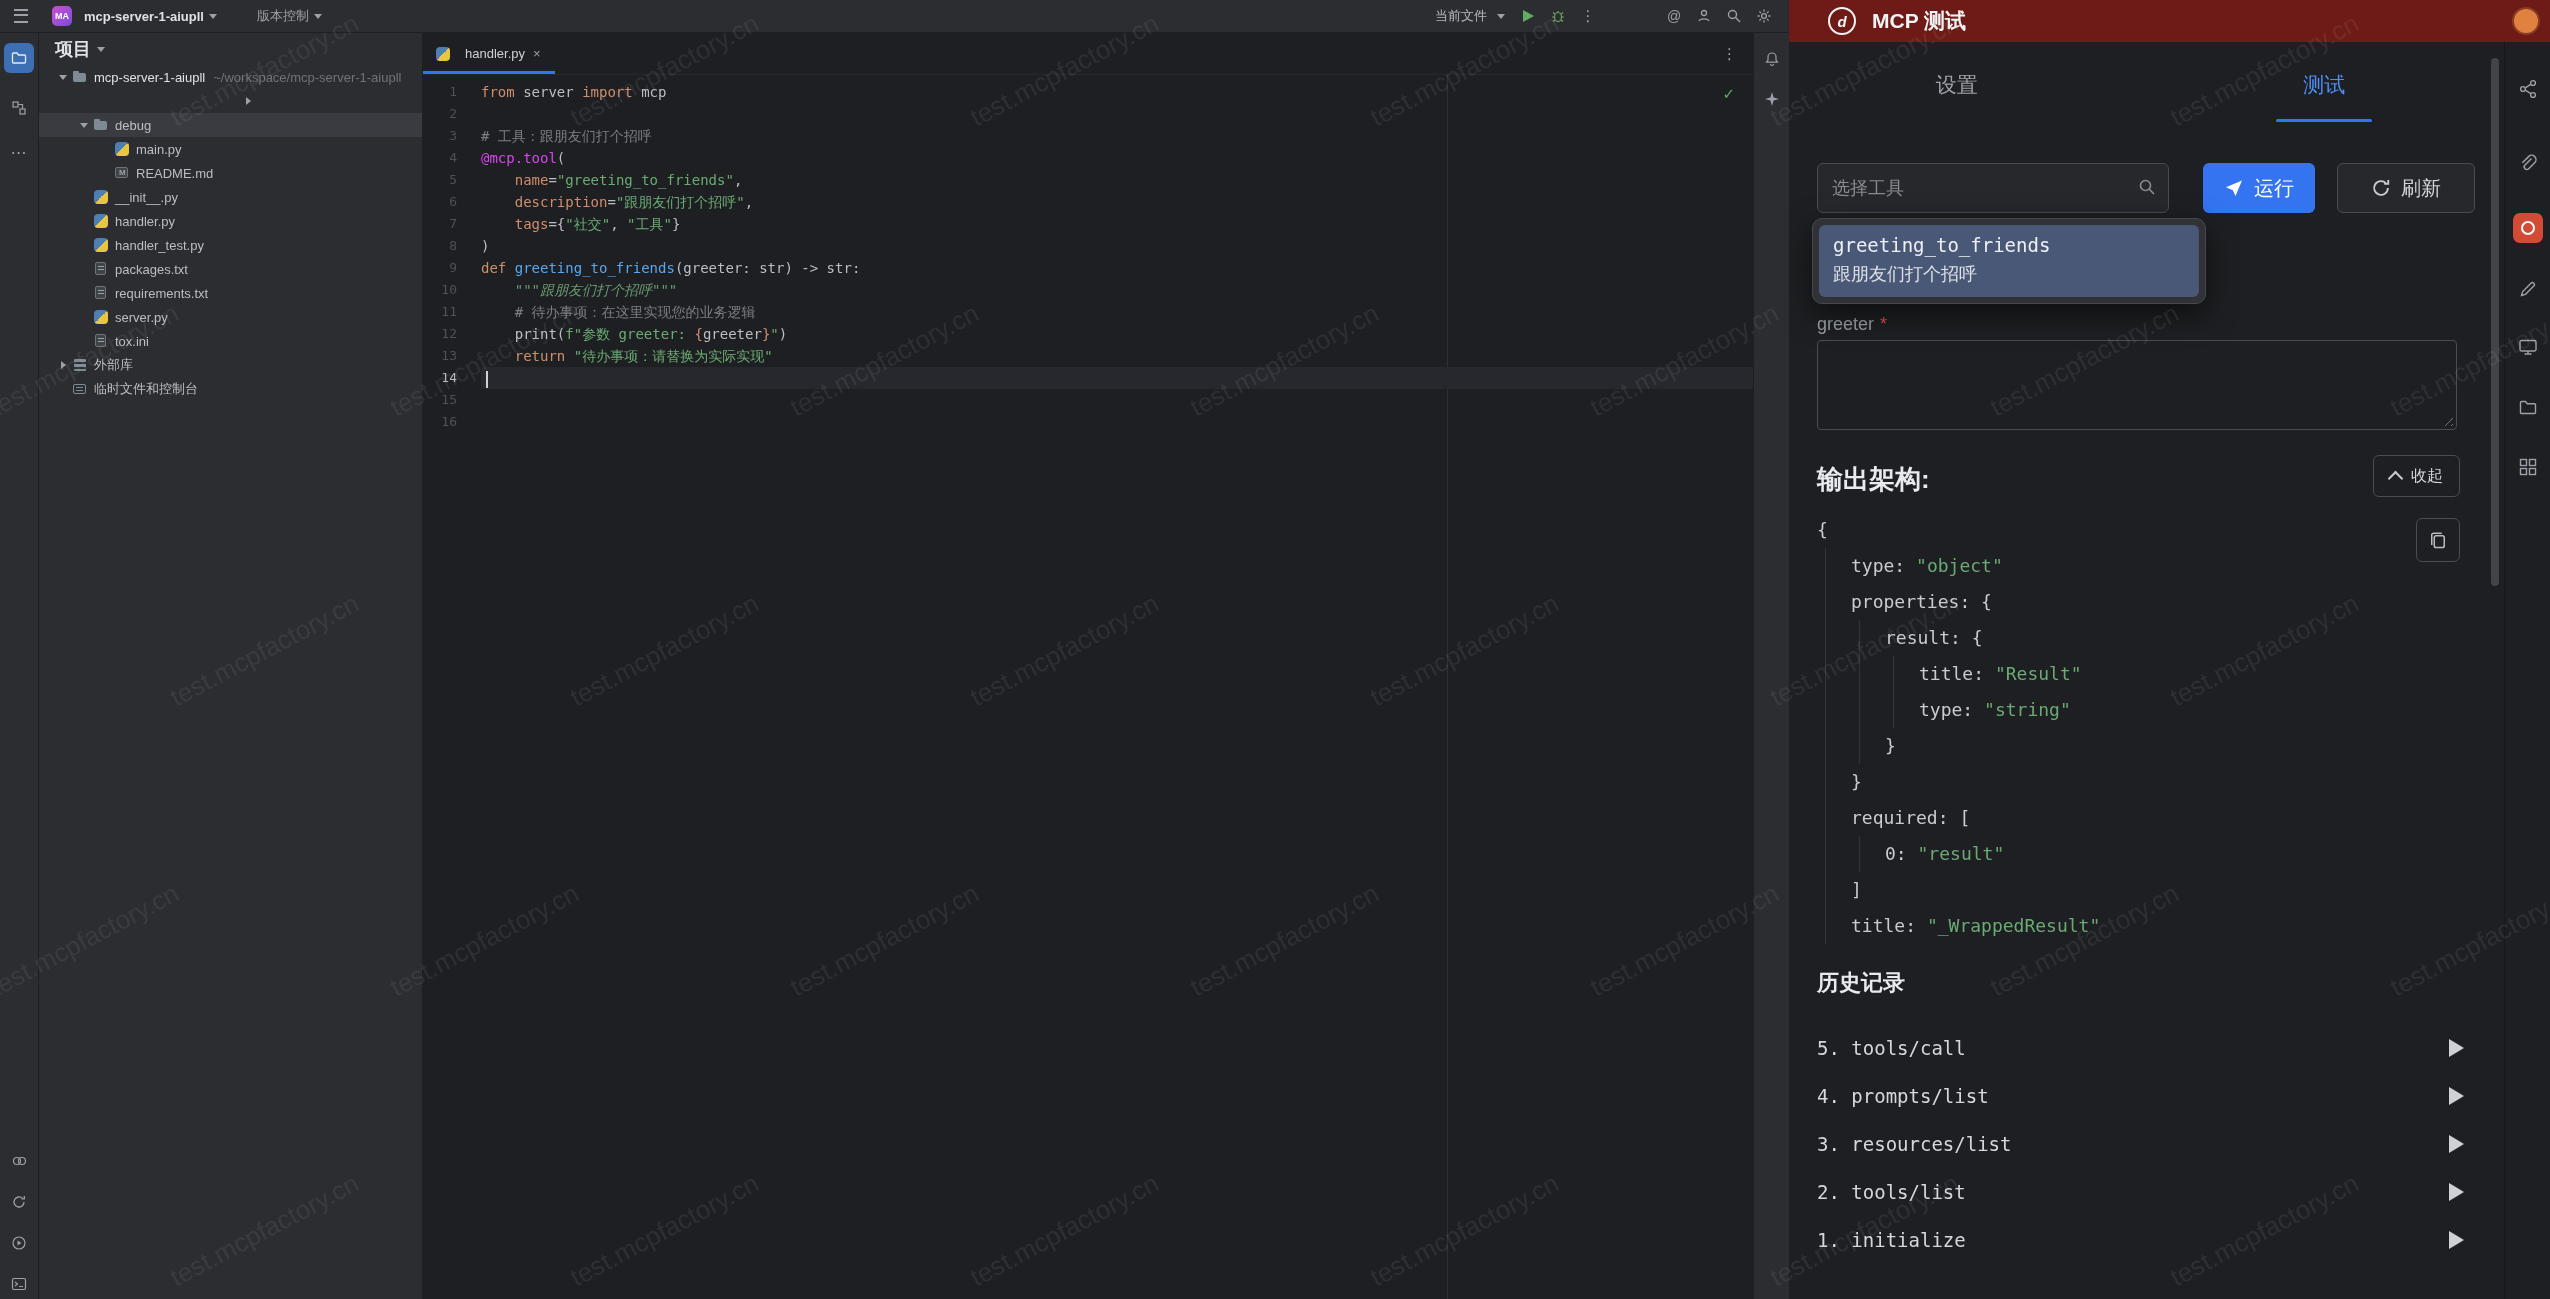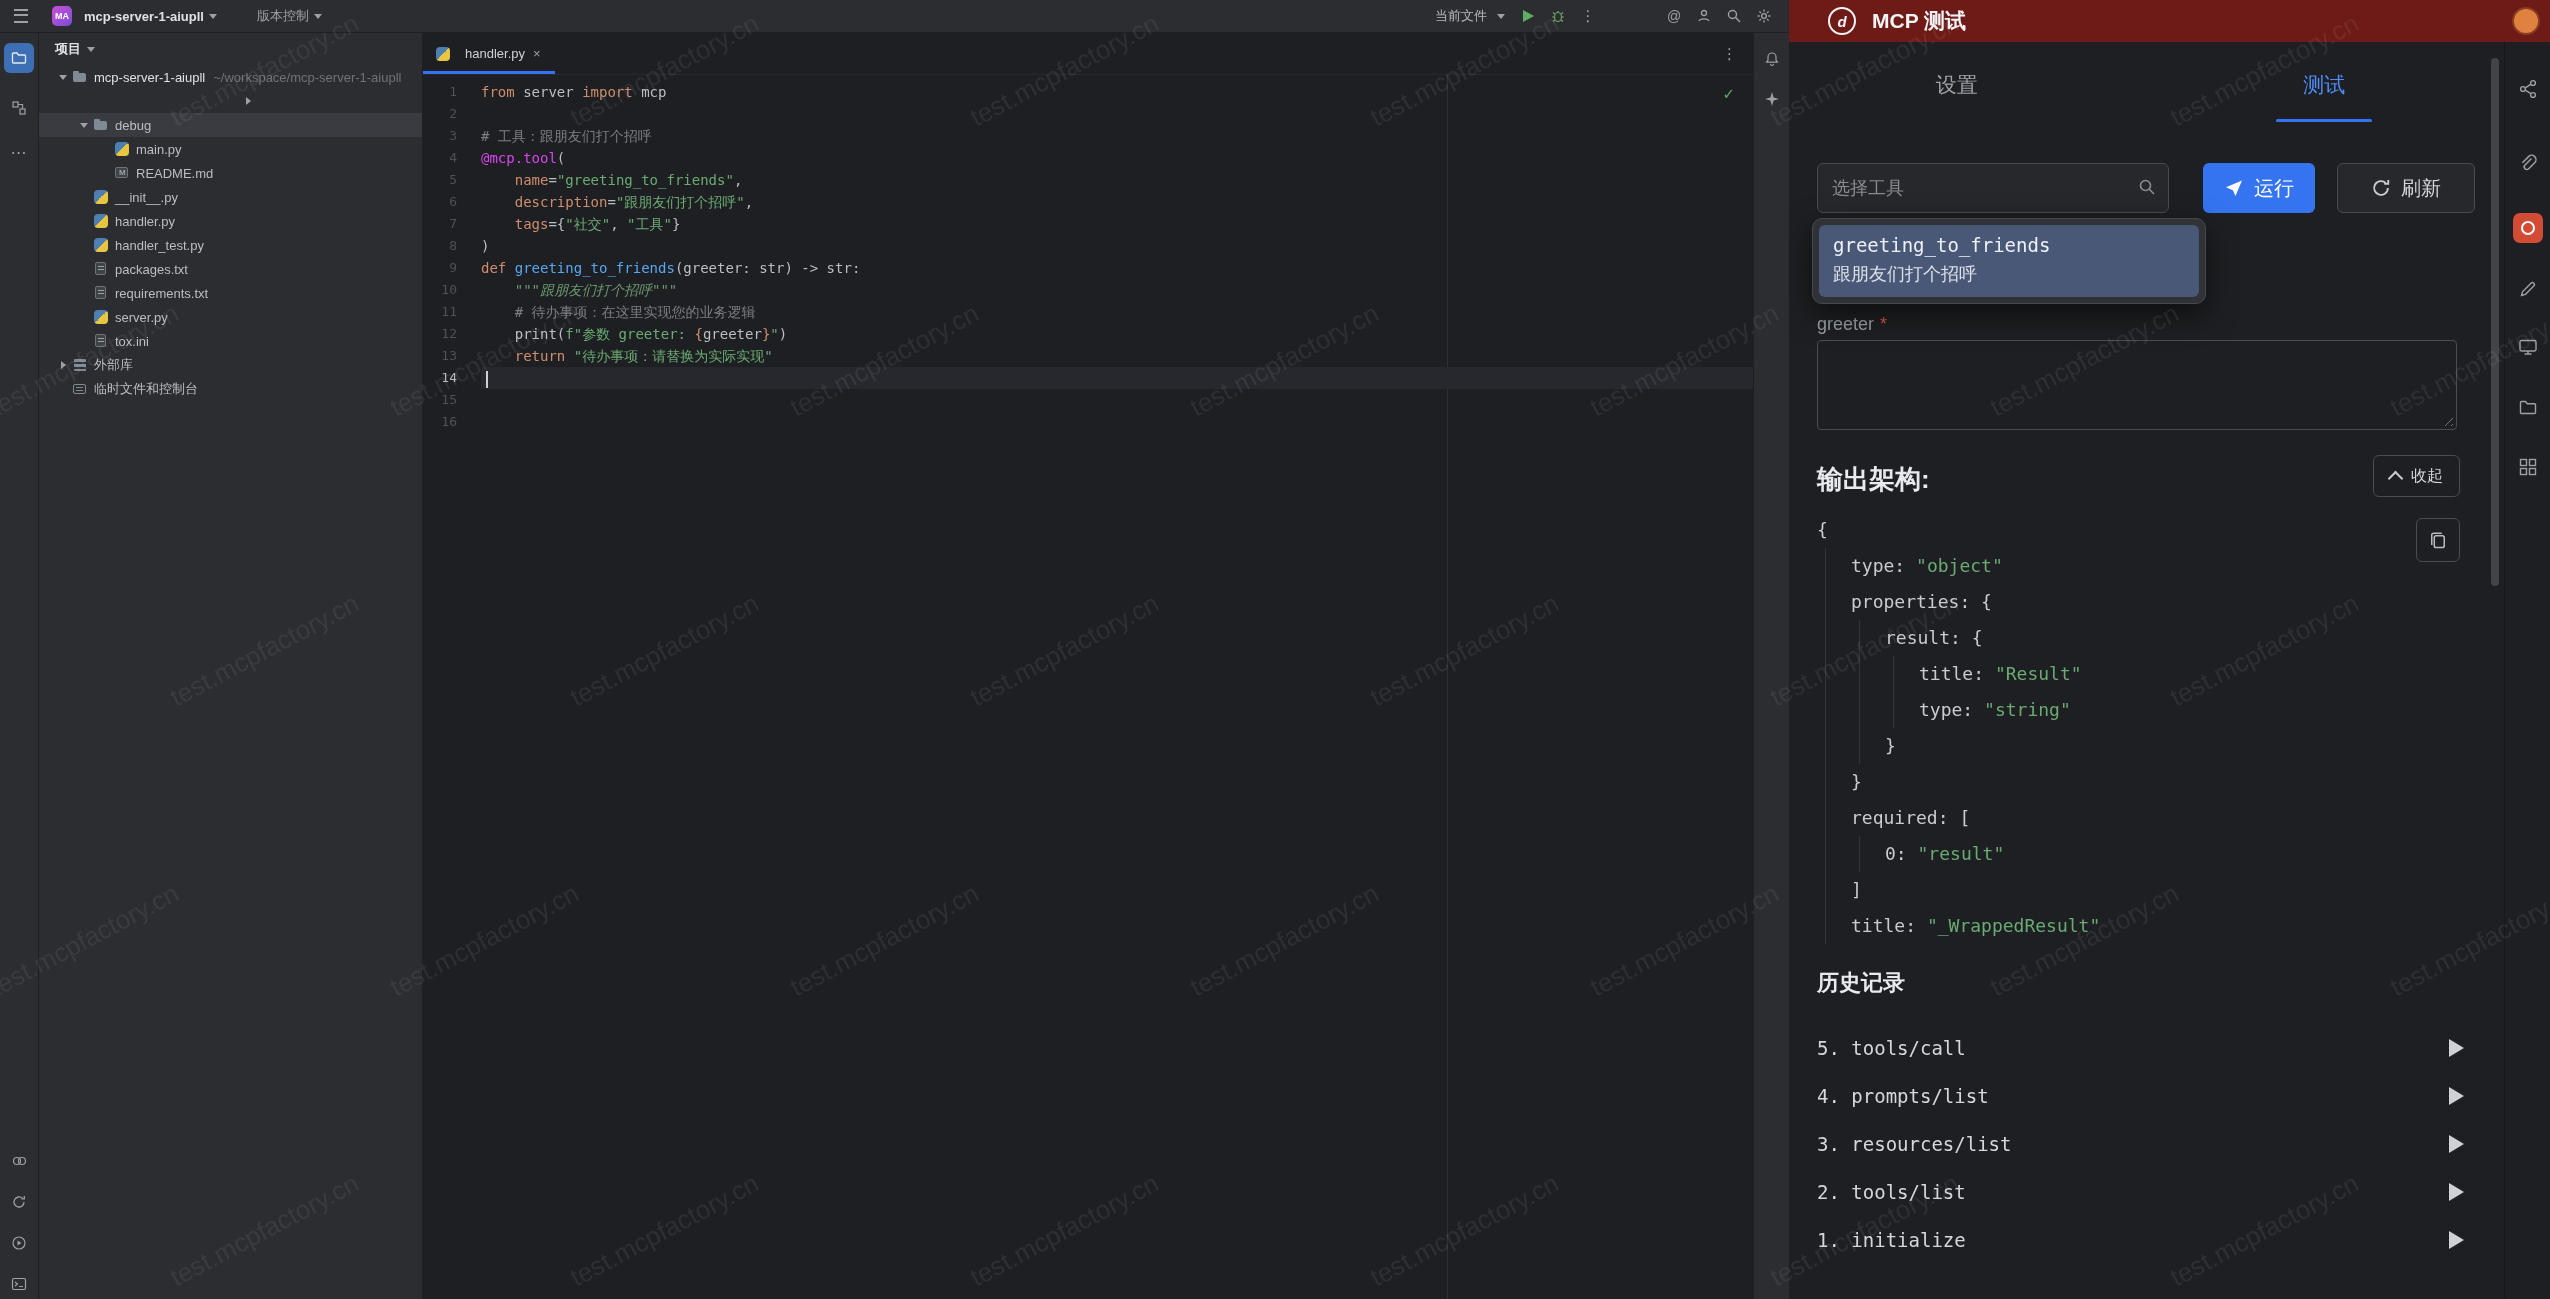--- a/index.html
+++ b/index.html
@@ -26,21 +26,21 @@
   .tb-right-pad{width:10px;}
 
   
   .left-strip{position:absolute;left:0;top:33px;bottom:0;width:39px;background:#2b2d30;border-right:1px solid #1e1f22;box-sizing:border-box;}
   .strip-btn{position:absolute;left:4px;width:30px;height:30px;display:flex;align-items:center;justify-content:center;border-radius:6px;color:#9da0a8;}
   .strip-btn.active{background:#3d6fb4;}
   .dots3{font-size:16px;color:#9da0a8;letter-spacing:1px;}
 
   
   .project-panel{position:absolute;left:39px;top:33px;bottom:0;width:384px;background:#2b2d30;border-right:1px solid #1e1f22;box-sizing:border-box;overflow:hidden;}
-  .pp-header{height:32px;display:flex;align-items:center;gap:6px;padding-left:16px;color:#dfe1e5;font-size:13px;font-weight:600;}
+  .pp-header{height:32px;display:flex;align-items:center;gap:6px;padding-left:16px;color:#dfe1e5;font-size:18px;font-weight:600;}
   .tree-row{height:24px;display:flex;align-items:center;font-size:13px;white-space:nowrap;overflow:hidden;}
   .tree-row.selected{background:#393b40;}
   .chev{width:19px;height:24px;display:inline-flex;align-items:center;justify-content:center;flex:none;}
   .chev.down::before{content:'';border:4px solid transparent;border-top:5px solid #9da0a8;margin-top:5px;}
   .chev.right::before{content:'';border:4px solid transparent;border-left:5px solid #9da0a8;margin-left:5px;}
   .fico{width:16px;height:16px;margin-right:6px;flex:none;position:relative;}
   .fico.folder::before{content:'';position:absolute;left:1px;top:4px;width:13px;height:9px;background:#7f8b94;border-radius:2px;}
   .fico.folder::after{content:'';position:absolute;left:1px;top:2px;width:6px;height:4px;background:#7f8b94;border-radius:1px;}
   .fico.python::before{content:'';position:absolute;inset:1px;border-radius:4px;background:linear-gradient(135deg,#4e7fb2 50%,#e8c63f 50%);}
   .fico.markdown::before{content:'';position:absolute;left:1px;top:2px;width:13px;height:11px;background:#3f4449;border:1px solid #6f737a;border-radius:2px;box-sizing:border-box;}

